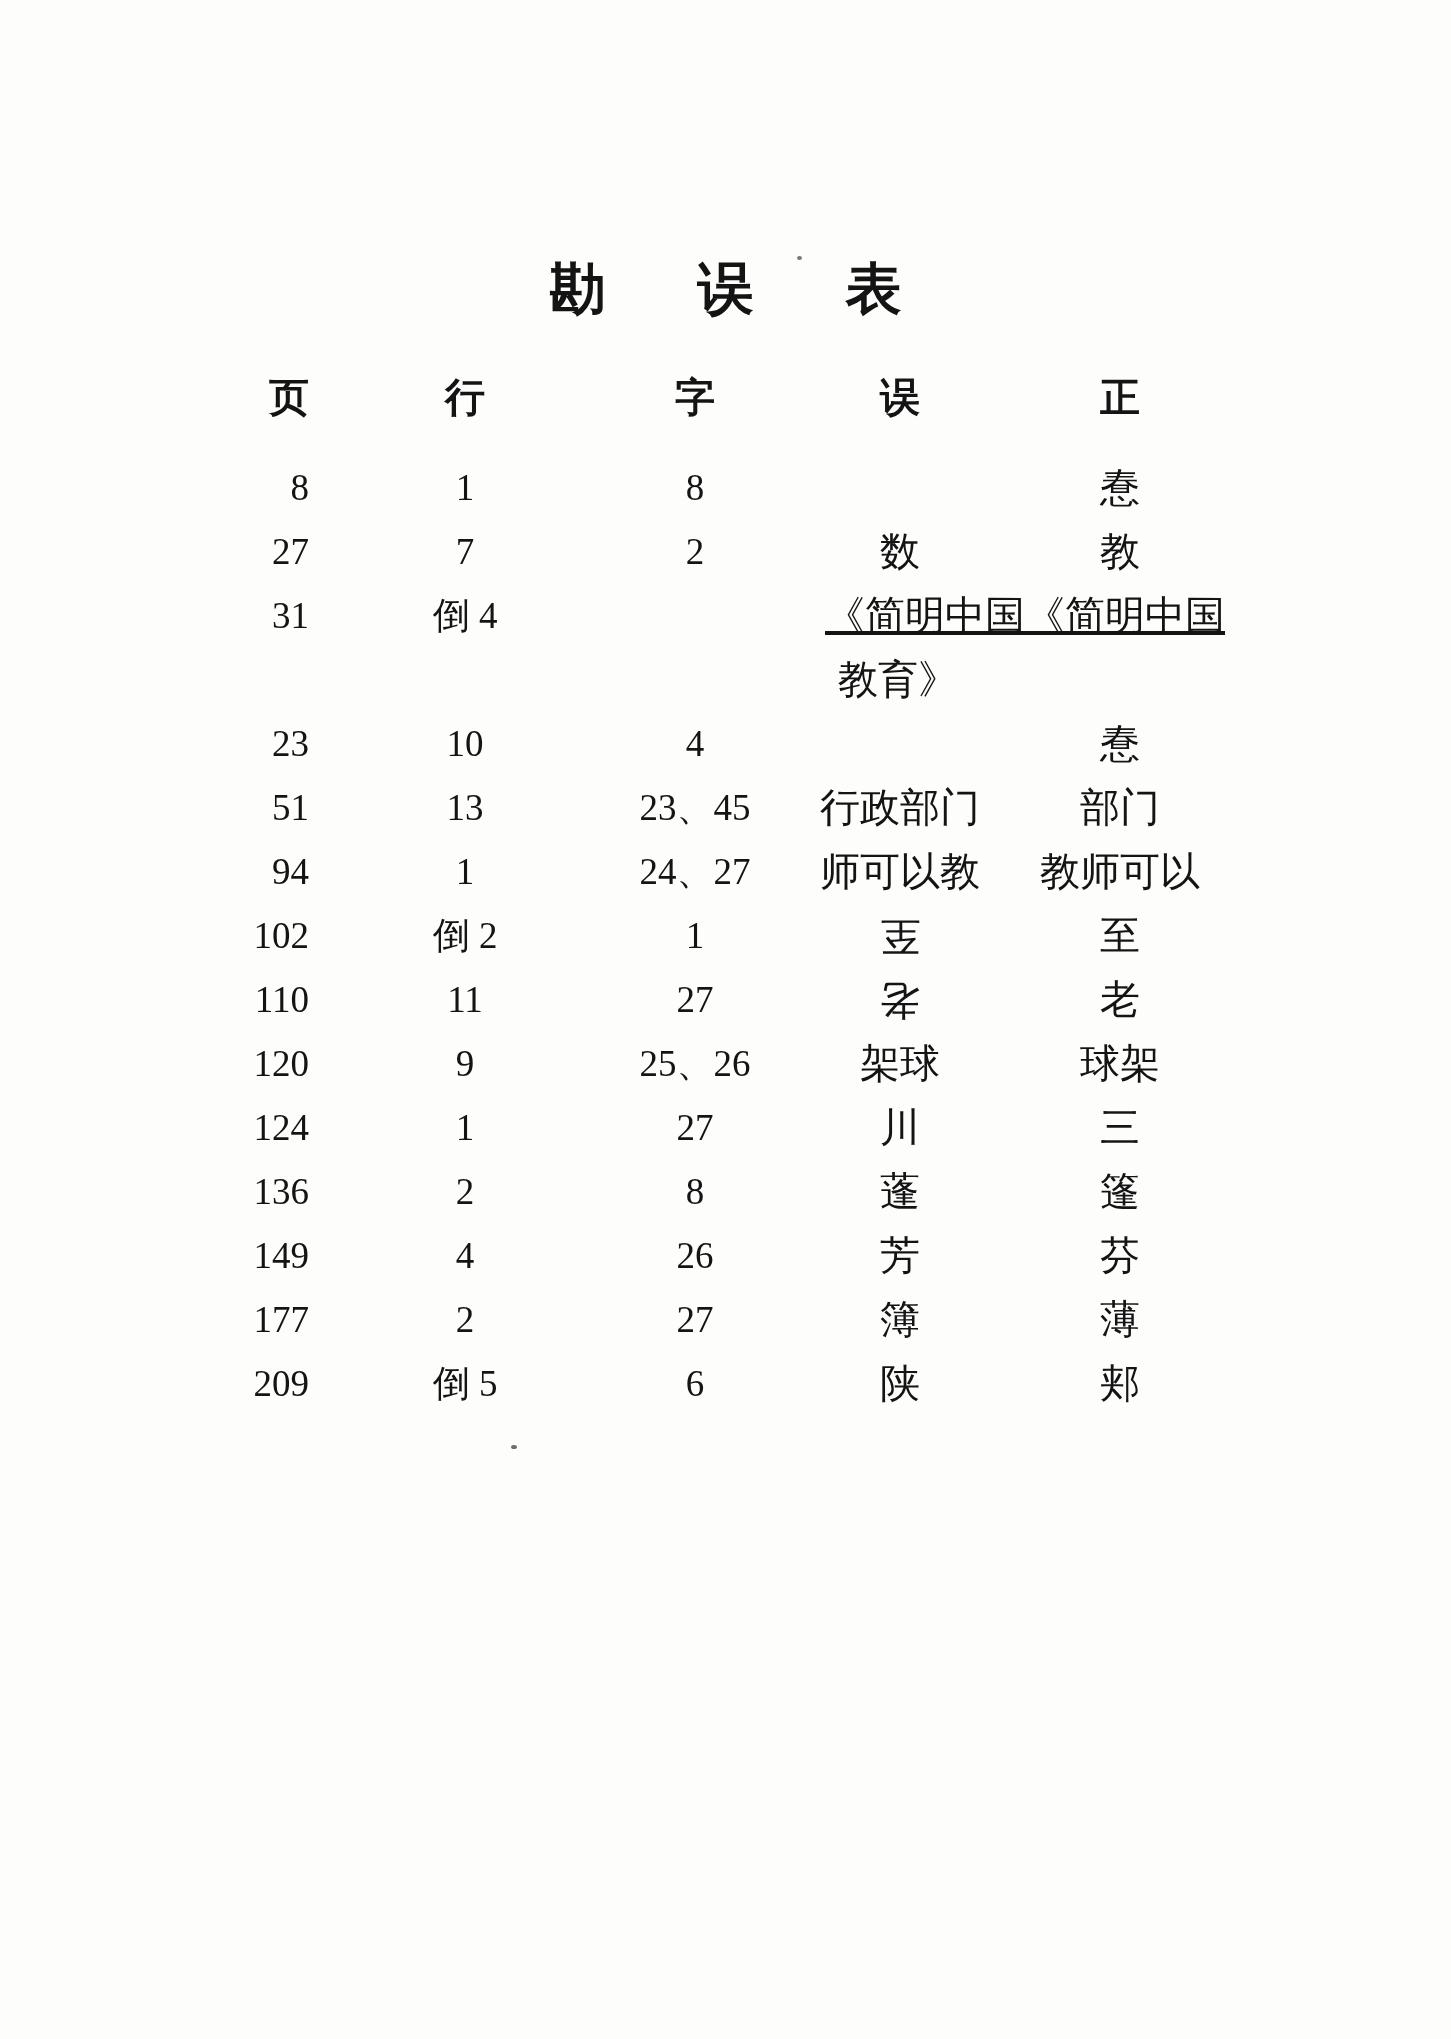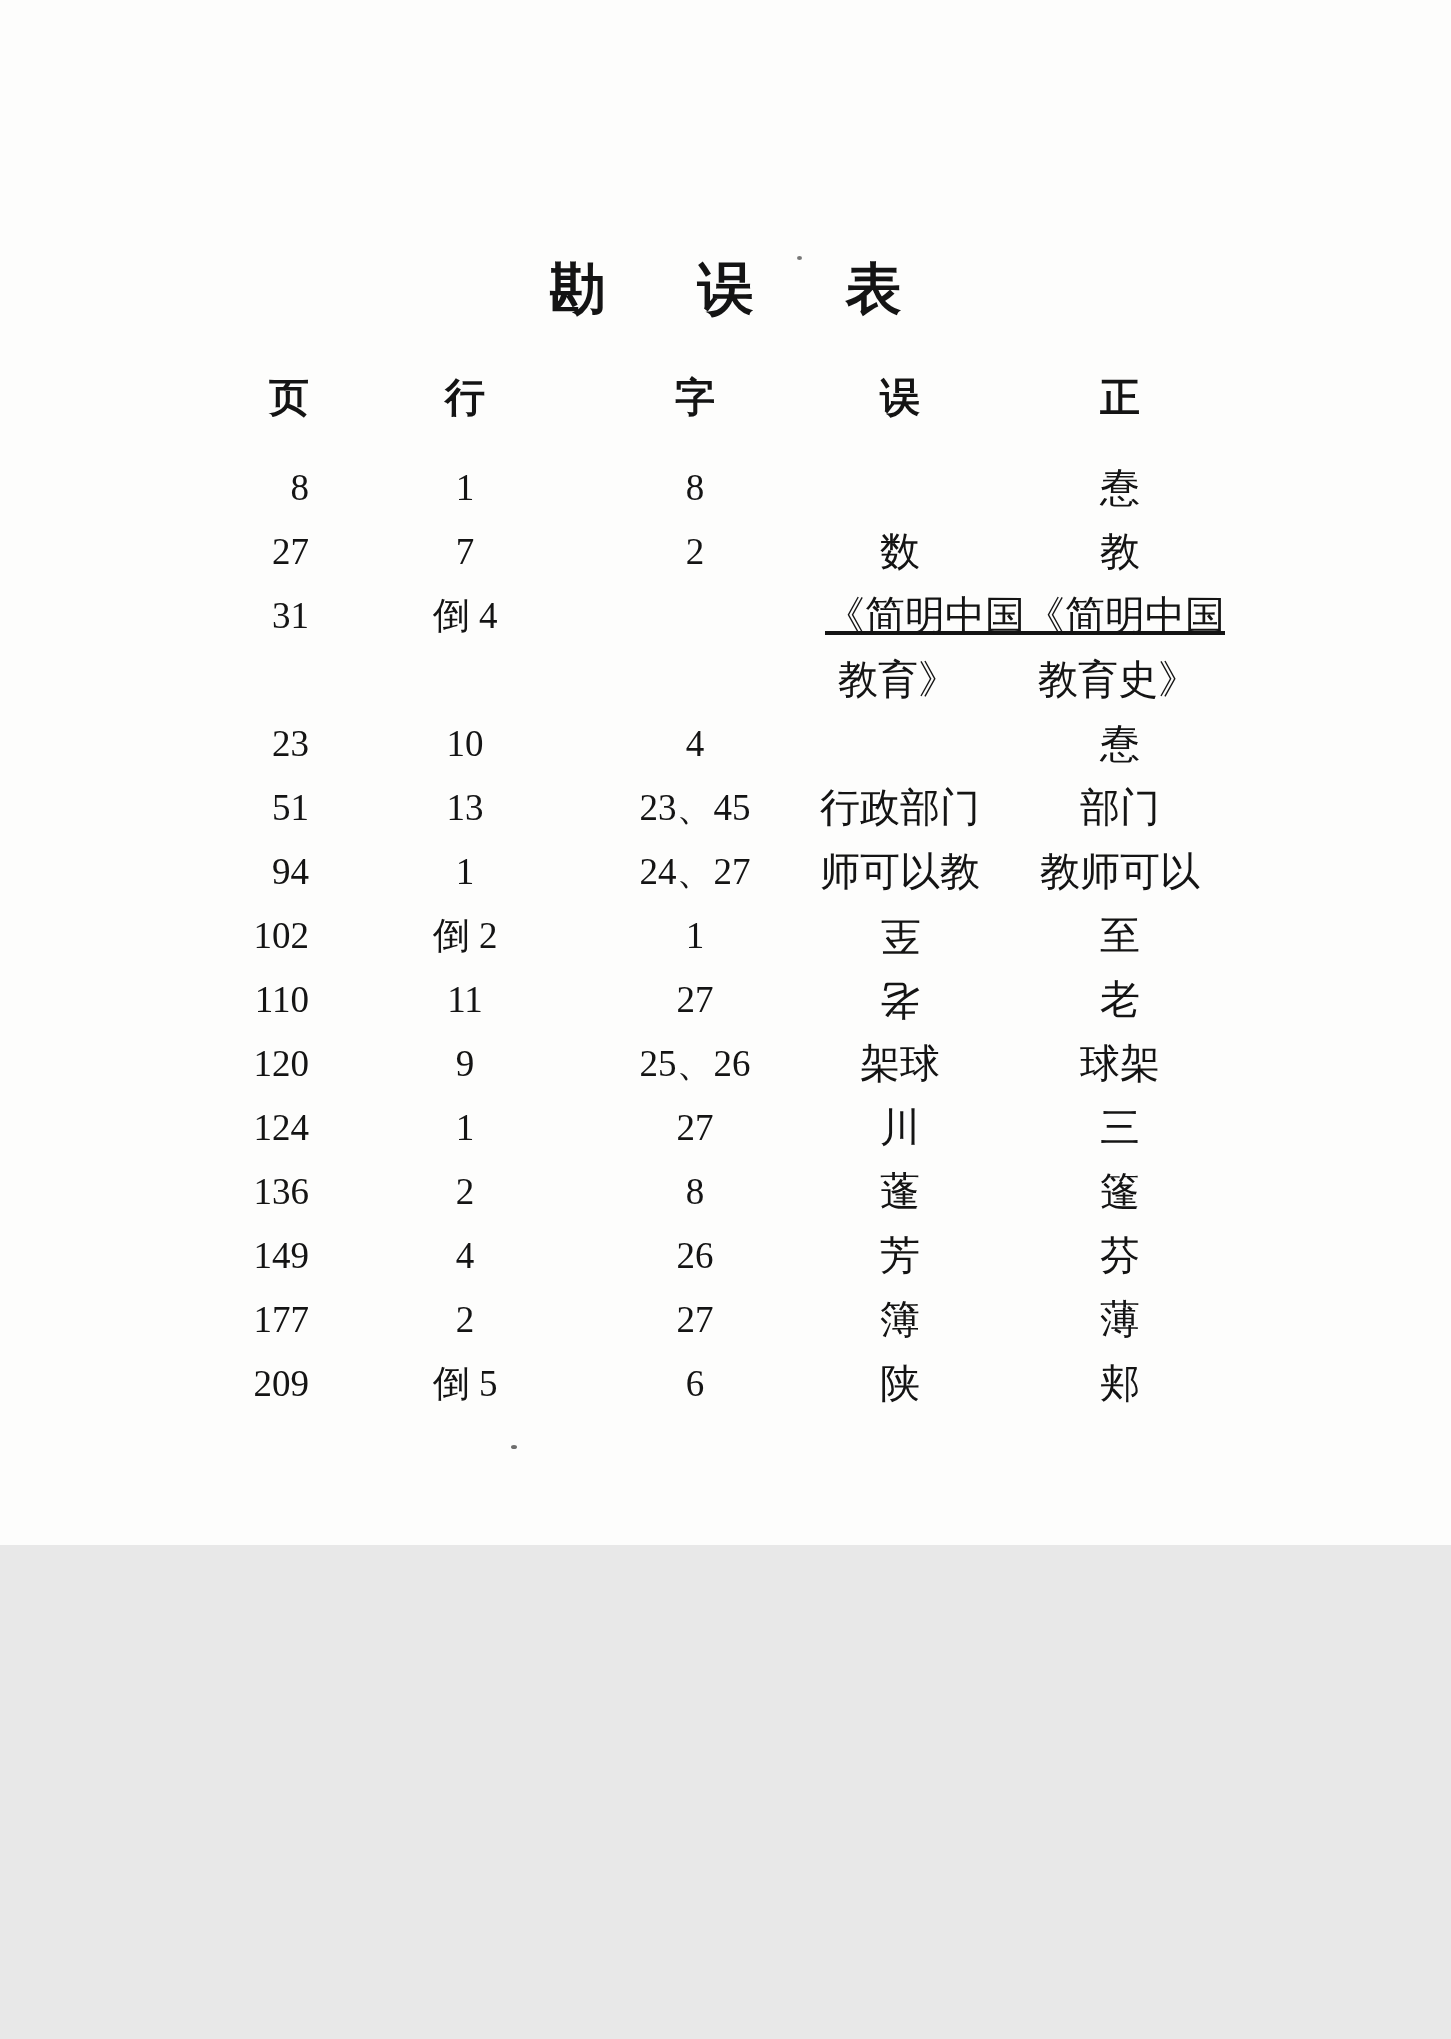--- a/index.html
+++ b/index.html
@@ -3,21 +3,21 @@
 <meta charset="utf-8">
 <style>
   html, body {
     margin: 0;
     padding: 0;
     background: #e8e8e8;
   }
   .sheet {
     position: relative;
     width: 1451px;
-    height: 1545px;
+    height: 2039px;
     margin: 0 auto;
     background: #fdfdfc;
     color: #141414;
     font-family: "Liberation Serif", "DejaVu Serif", serif;
     overflow: hidden;
   }
   .title {
     position: absolute;
     top: 252px;
     left: 0;
@@ -106,21 +106,20 @@
     <div class="row">
       <div class="cell num c1">31</div>
       <div class="cell num">倒 4</div>
       <div class="cell num"></div>
       <div class="cell tall">
         <div class="line1">《简明中国</div>
         <div class="line2">教育》</div>
       </div>
       <div class="cell tall">
         <div class="line1">《简明中国</div>
-        <div class="line2">教育史》</div>
       </div>
     </div>
 
     <div class="row">
       <div class="cell num c1">23</div>
       <div class="cell num">10</div>
       <div class="cell num">4</div>
       <div class="cell"></div>
       <div class="cell">惷</div>
     </div>

